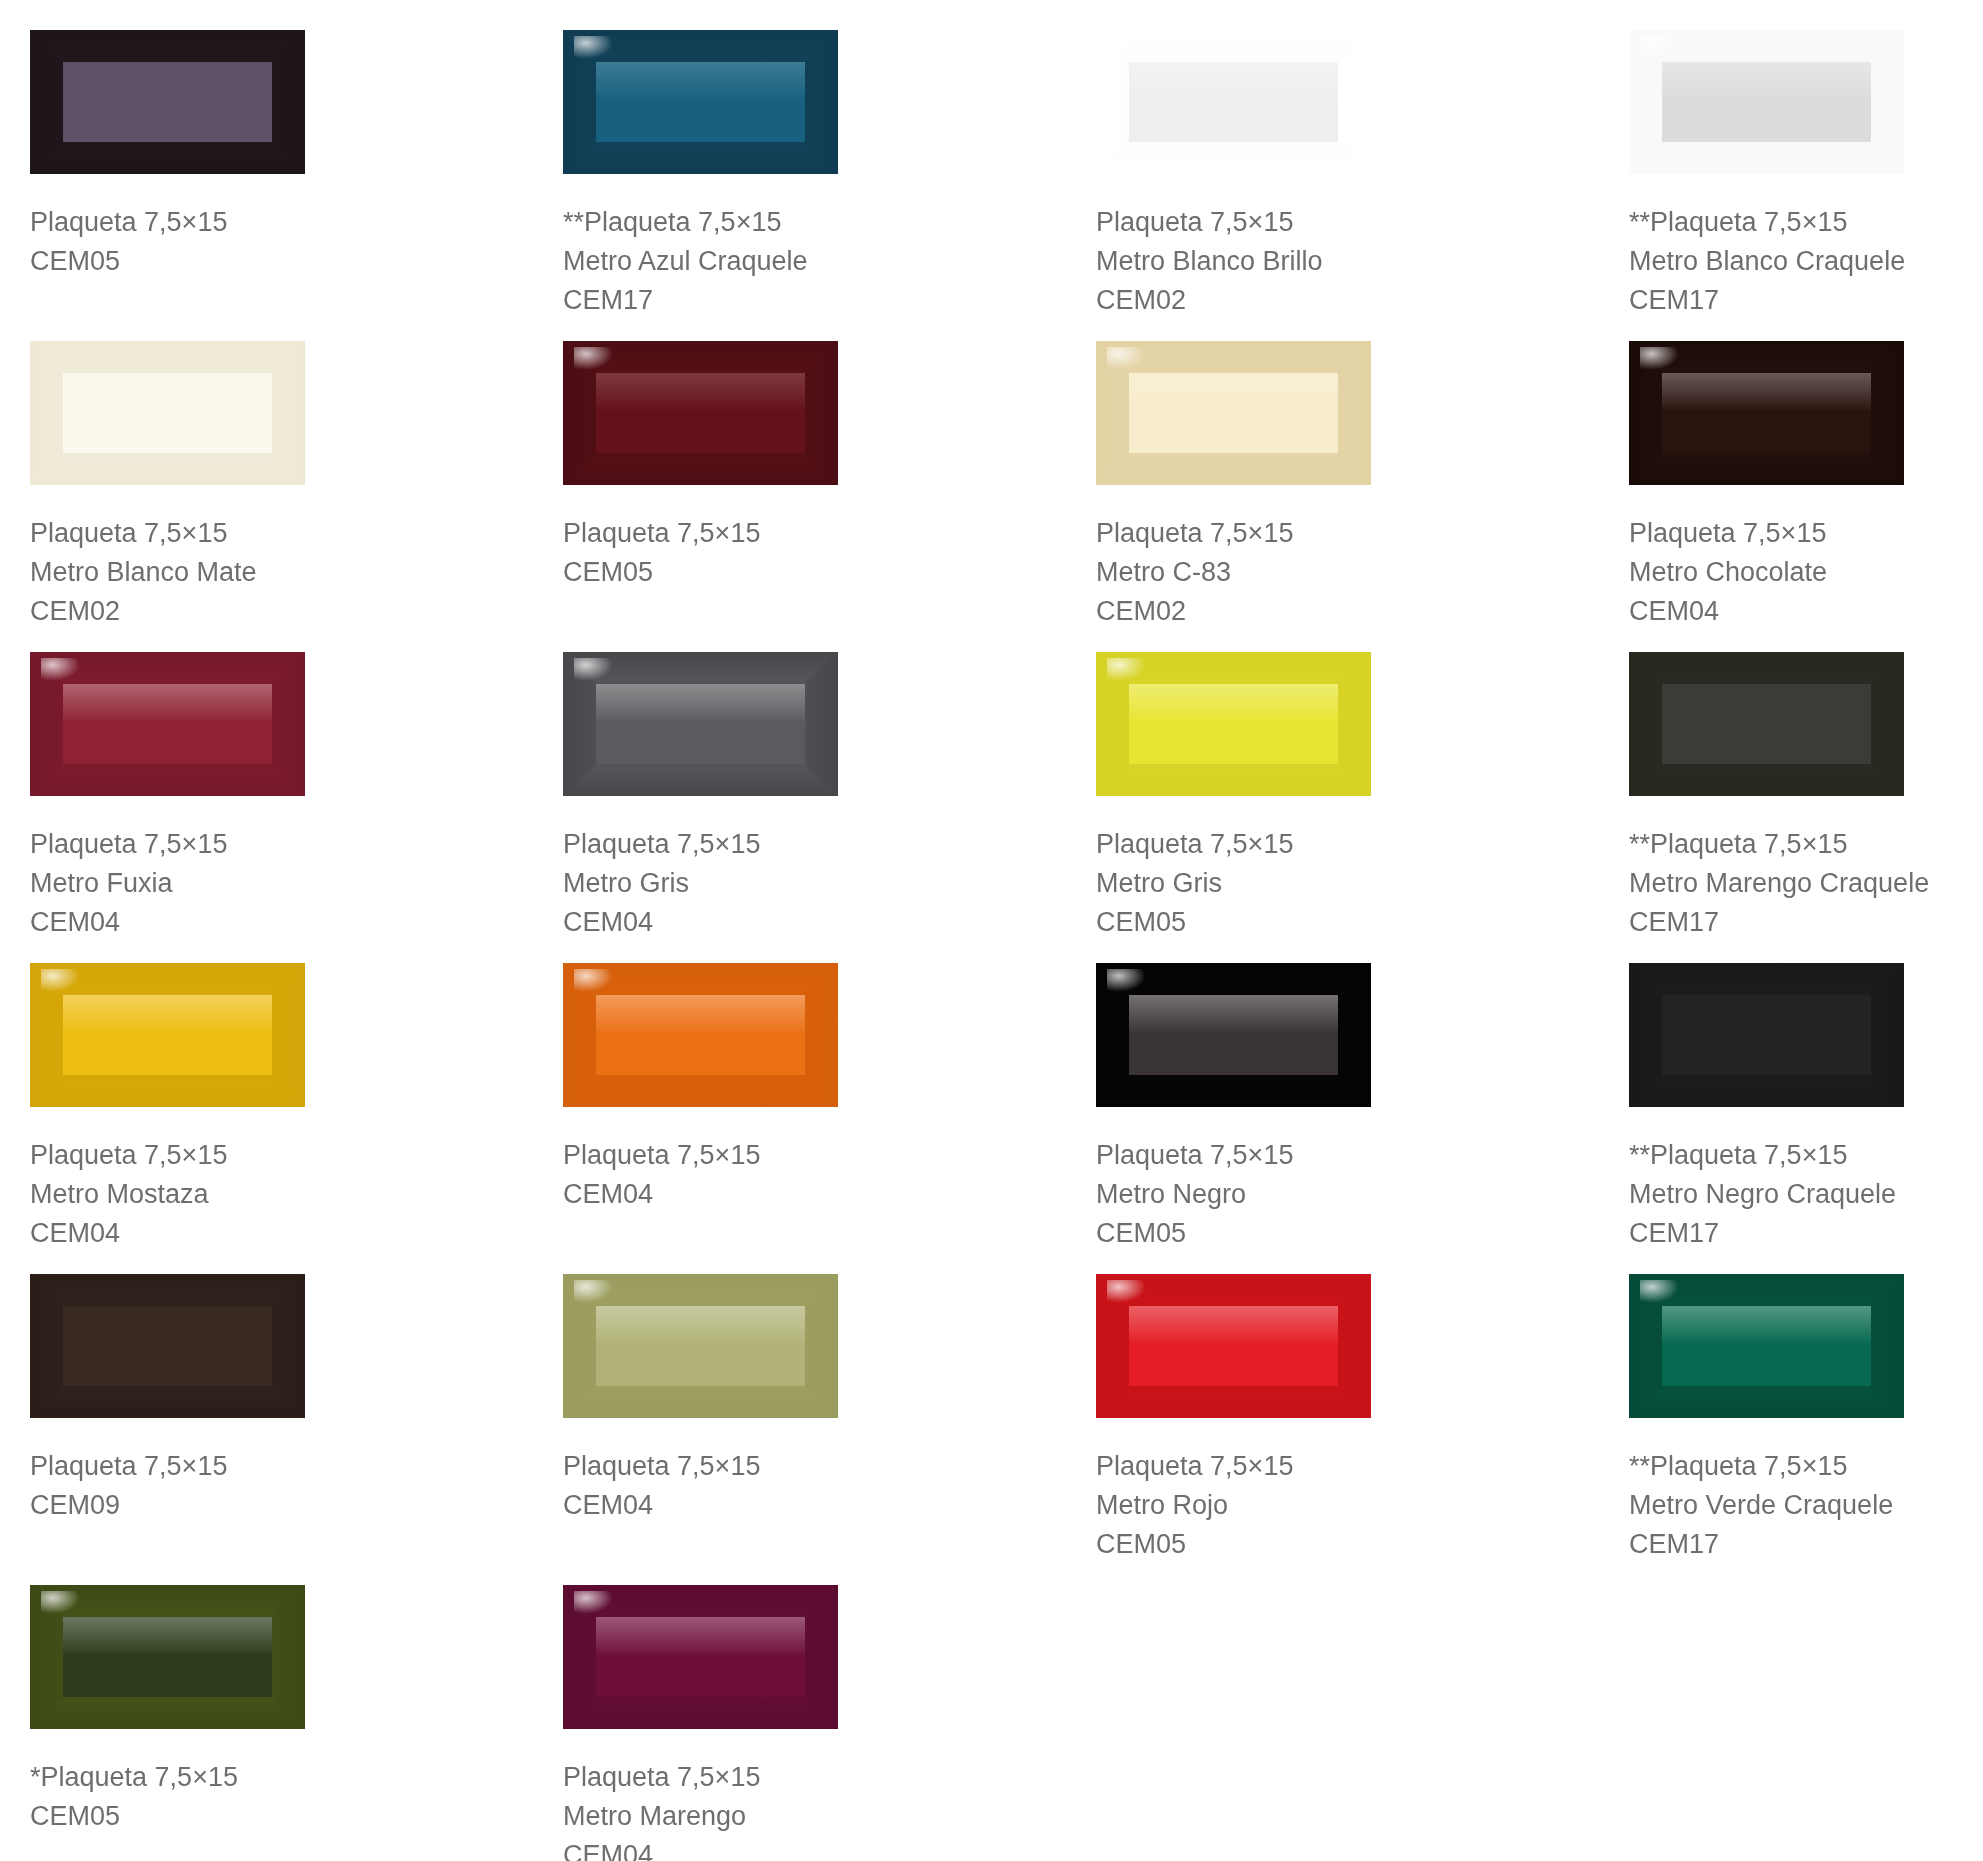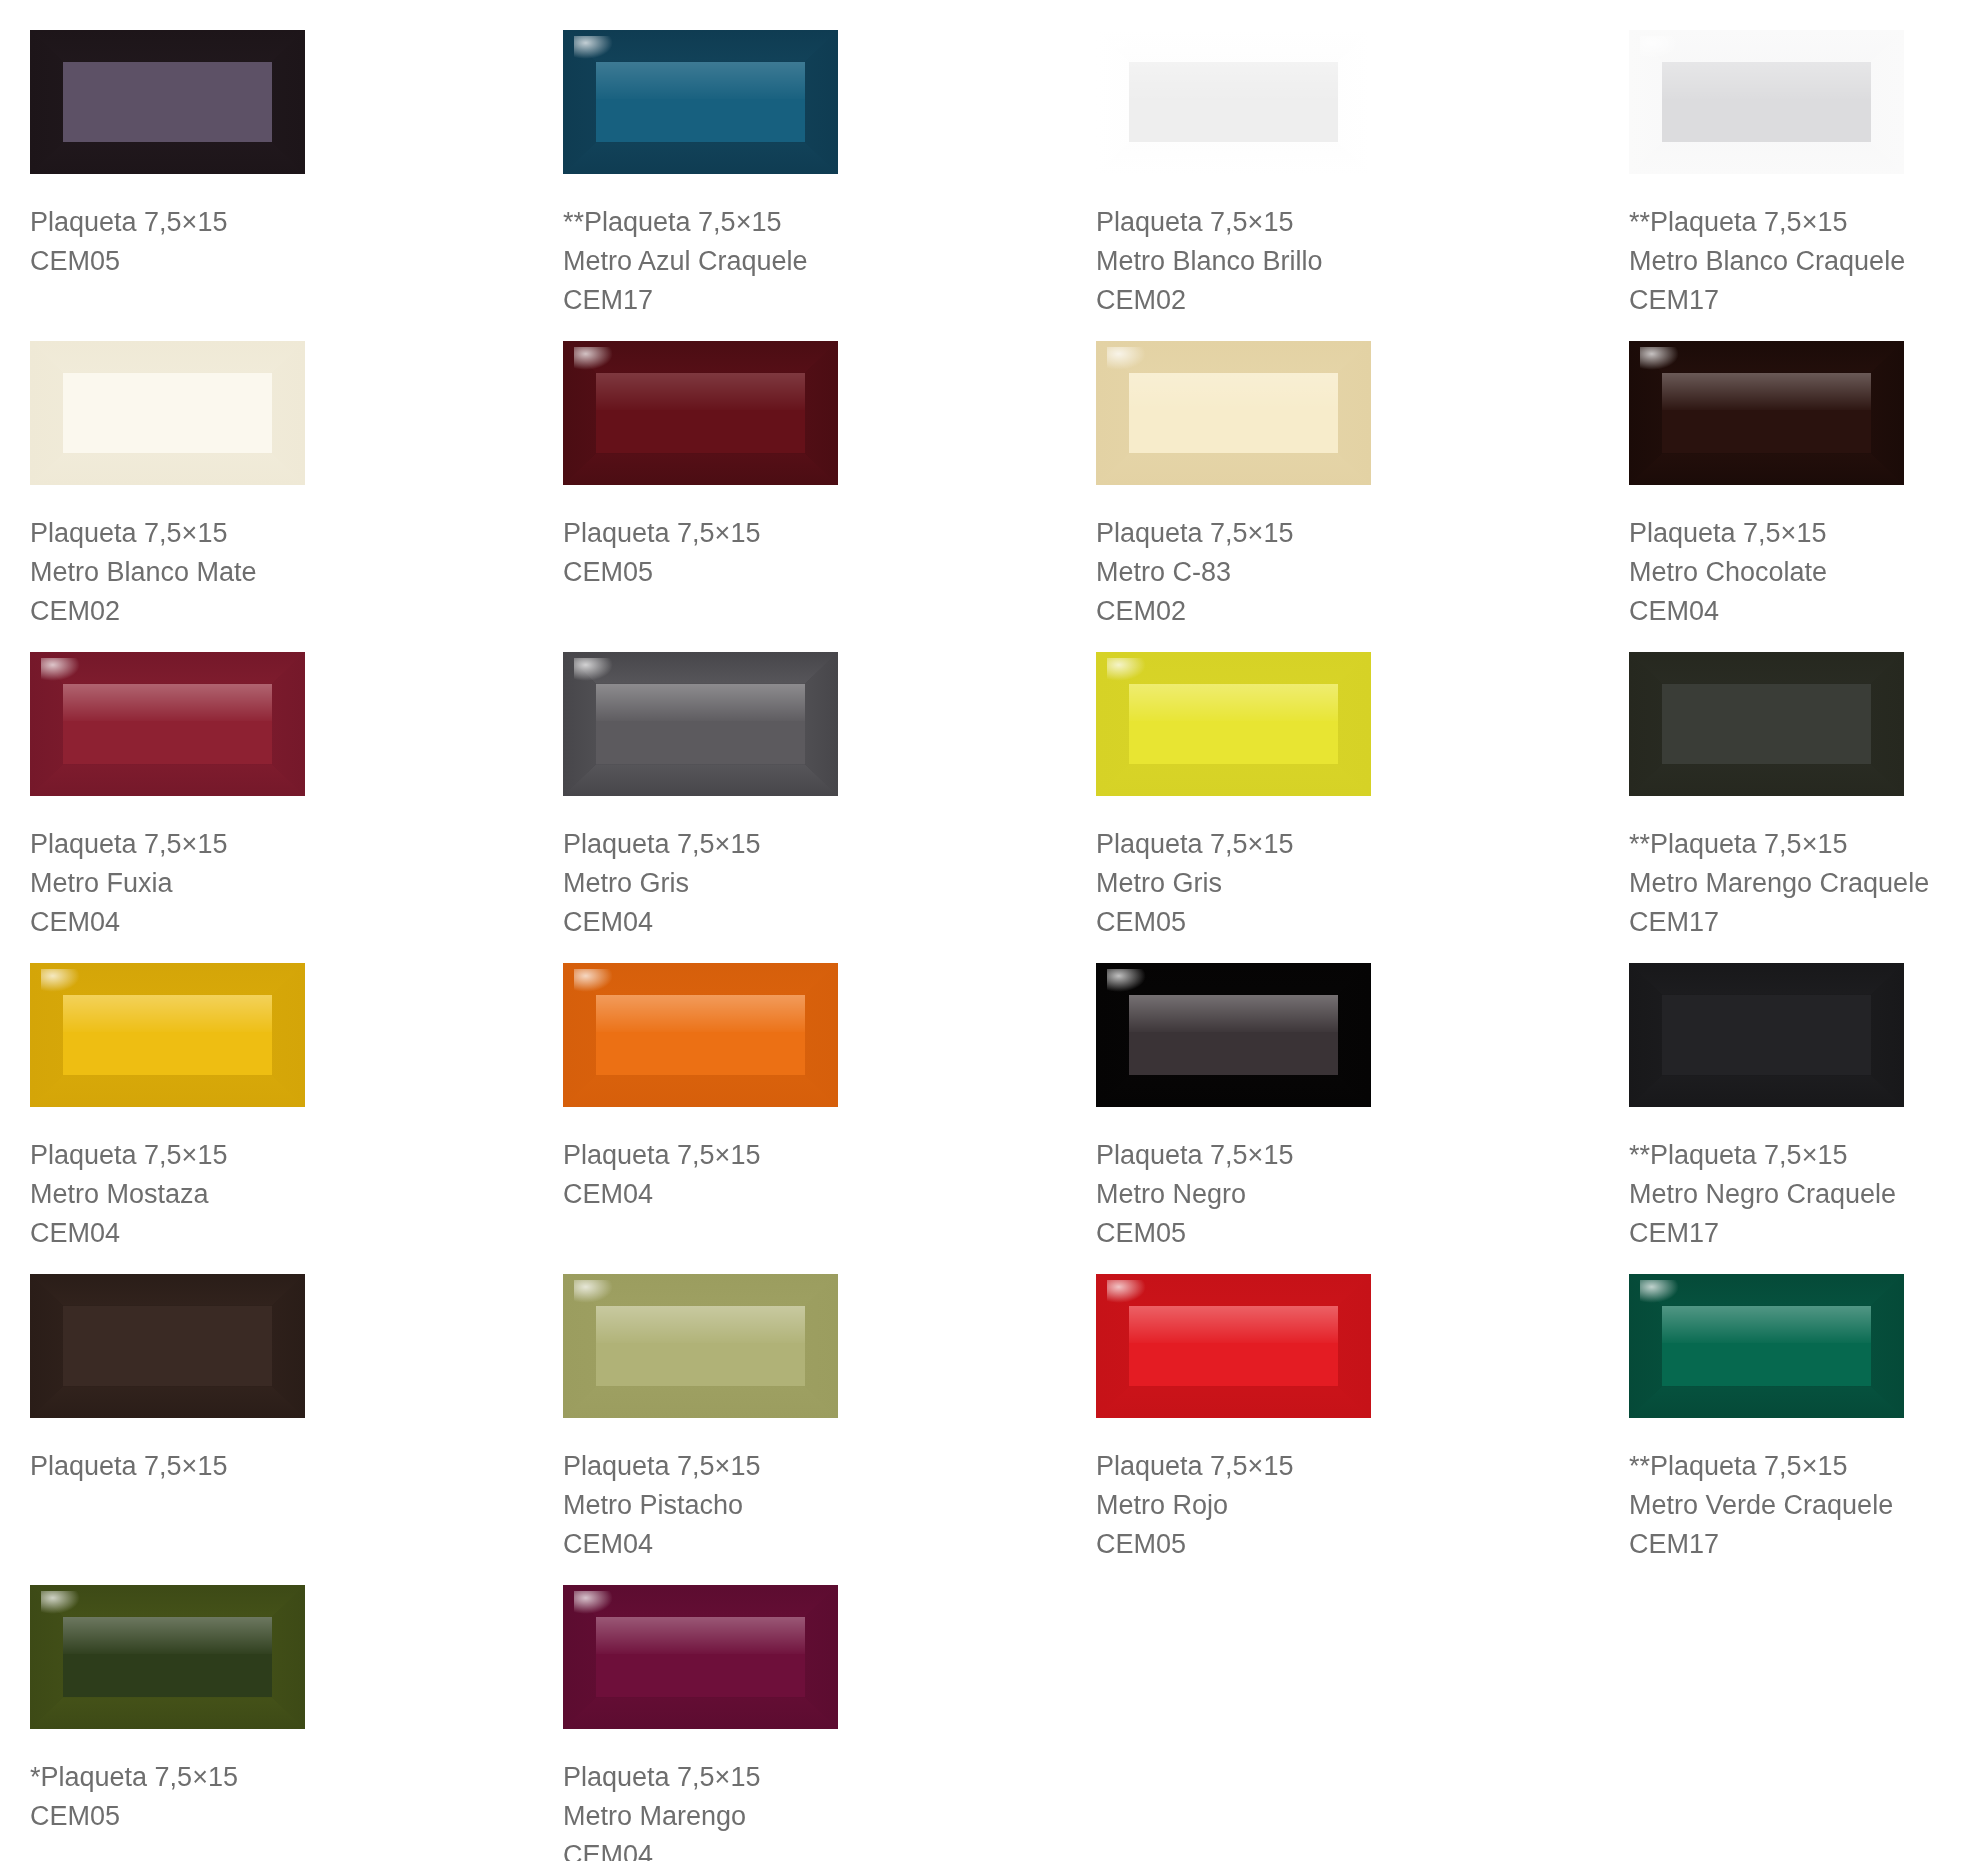--- a/index.html
+++ b/index.html
@@ -355,35 +355,35 @@
     <div class="cell">
       <div class="tile" style="background: rgb(42, 29, 24);">
         <div class="face bev-top" style="background: linear-gradient(rgb(42, 29, 24), rgb(74, 53, 44));"></div>
         <div class="face bev-bottom" style="background: linear-gradient(to top, rgb(42, 29, 24), rgb(74, 53, 44));"></div>
         <div class="face bev-left" style="background: linear-gradient(to right, rgb(42, 29, 24), rgb(74, 53, 44));"></div>
         <div class="face bev-right" style="background: linear-gradient(to left, rgb(42, 29, 24), rgb(74, 53, 44));"></div>
         <div class="field" style="background: rgb(58, 42, 36);"></div>
       </div>
       <div class="caption" style="color: rgb(110, 110, 110);">
         <span class="line">Plaqueta 7,5×15</span>
+        <span class="line">CEM09</span>
       </div>
     </div>
     <div class="cell">
       <div class="tile" style="background: rgb(155, 157, 95);">
         <div class="face bev-top" style="background: linear-gradient(rgb(155, 157, 95), rgb(167, 169, 107));"></div>
         <div class="face bev-bottom" style="background: linear-gradient(to top, rgb(155, 157, 95), rgb(167, 169, 107));"></div>
         <div class="face bev-left" style="background: linear-gradient(to right, rgb(155, 157, 95), rgb(167, 169, 107));"></div>
         <div class="face bev-right" style="background: linear-gradient(to left, rgb(155, 157, 95), rgb(167, 169, 107));"></div>
         <div class="field" style="background: rgb(176, 178, 119);"></div>
         <div class="sheen" style="opacity: 1;"></div>
         <div class="glint"></div>
       </div>
       <div class="caption" style="color: rgb(110, 110, 110);">
         <span class="line">Plaqueta 7,5×15</span>
-        <span class="line">Metro Pistacho</span>
         <span class="line">CEM04</span>
       </div>
     </div>
     <div class="cell">
       <div class="tile" style="background: rgb(198, 18, 24);">
         <div class="face bev-top" style="background: linear-gradient(rgb(198, 18, 24), rgb(217, 23, 30));"></div>
         <div class="face bev-bottom" style="background: linear-gradient(to top, rgb(198, 18, 24), rgb(217, 23, 30));"></div>
         <div class="face bev-left" style="background: linear-gradient(to right, rgb(198, 18, 24), rgb(217, 23, 30));"></div>
         <div class="face bev-right" style="background: linear-gradient(to left, rgb(198, 18, 24), rgb(217, 23, 30));"></div>
         <div class="field" style="background: rgb(228, 28, 35);"></div>

